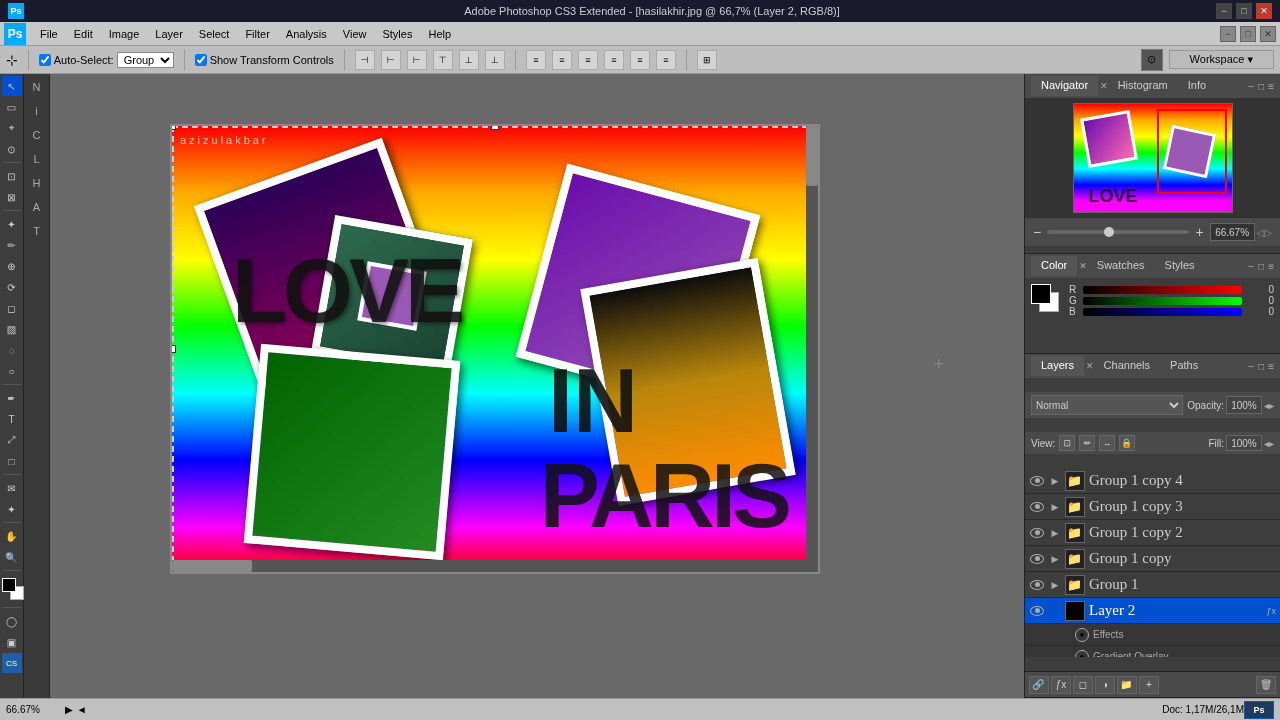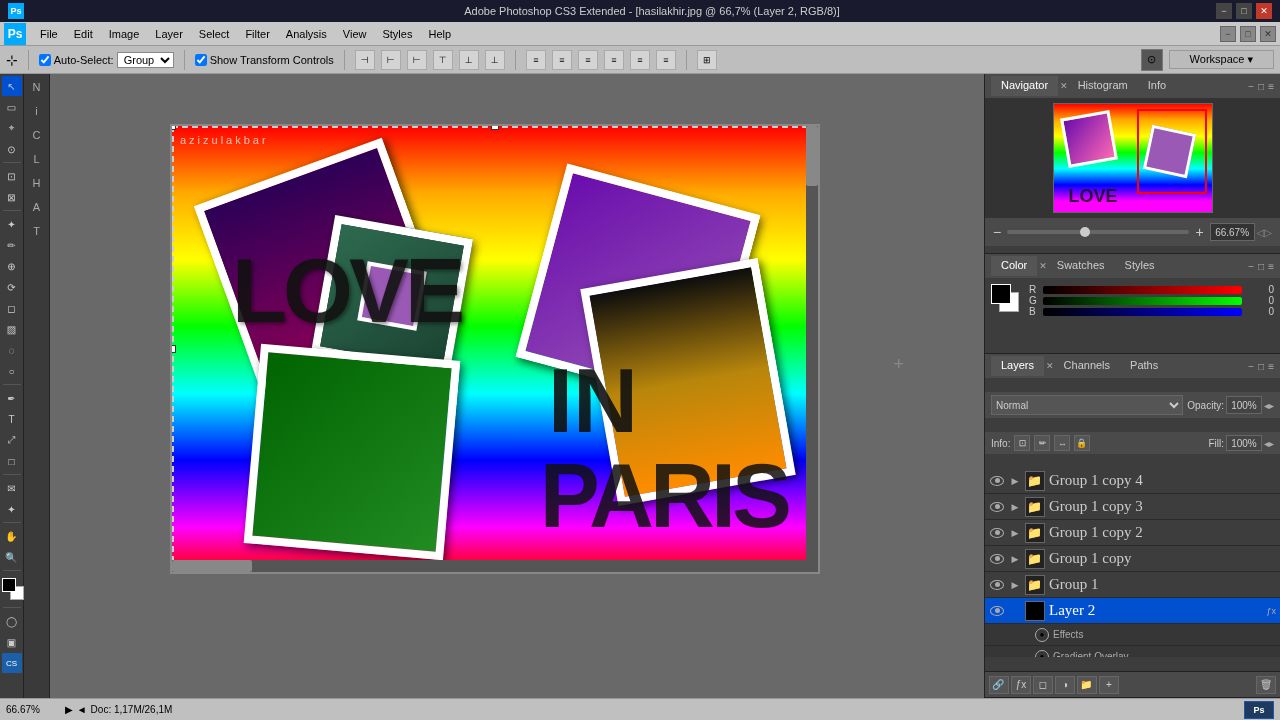--- a/index.html
+++ b/index.html
@@ -76,21 +76,21 @@
     .handle.tm { top: -4px; left: calc(50% - 4px); }
     .handle.tr { top: -4px; right: -4px; }
     .handle.ml { top: calc(50% - 4px); left: -4px; }
     .handle.mr { top: calc(50% - 4px); right: -4px; }
     .handle.bl { bottom: -4px; left: -4px; }
     .handle.bm { bottom: -4px; left: calc(50% - 4px); }
     .handle.br { bottom: -4px; right: -4px; }
 
     
     #right-panels {
-      width: 296px; background: #3d3d3d; display: flex; flex-direction: column;
+      width: 256px; background: #3d3d3d; display: flex; flex-direction: column;
       border-left: 1px solid #222;
     }
 
     
     .panel-section { border-bottom: 1px solid #222; }
     .panel-header {
       height: 24px; background: #4a4a4a; display: flex; align-items: center; padding: 0 6px;
       justify-content: space-between;
     }
     .panel-tabs { display: flex; align-items: center; gap: 0; }
@@ -183,21 +183,21 @@
     }
     .lb-btn { width: 20px; height: 18px; background: #555; border: 1px solid #666; display: flex; align-items: center; justify-content: center; font-size: 10px; color: #ccc; cursor: pointer; }
 
     
     #status-bar {
       height: 22px; background: #c0c0c0; display: flex; align-items: center; padding: 0 6px;
       font-size: 10px; color: #000; border-top: 1px solid #999;
     }
     .status-zoom { min-width: 55px; }
     .status-arrow { cursor: pointer; margin: 0 4px; }
-    .status-doc { flex: 1; }
+    .status-doc { flex: 1; text-align: right; }
 
     
     .v-scroll { width: 12px; background: #555; position: absolute; right: 0; top: 0; bottom: 0; }
     .v-scroll-thumb { height: 60px; background: #888; width: 100%; border-radius: 2px; }
     .h-scroll { height: 12px; background: #555; position: absolute; left: 0; right: 12px; bottom: 0; }
     .h-scroll-thumb { width: 80px; height: 100%; background: #888; border-radius: 2px; }
 
     
     #side-icons {
       width: 26px; background: #3a3a3a; display: flex; flex-direction: column; align-items: center;
@@ -482,21 +482,21 @@
           <option>Overlay</option>
         </select>
         <div class="opacity-ctrl">
           <span>Opacity:</span>
           <input type="text" class="opacity-input" value="100%" style="">
           <span style="color:#aaa;font-size:10px;cursor:pointer;">◂▸</span>
         </div>
       </div>
 
       <div class="lock-bar">
-        <span class="lock-label">Info:</span>
+        <span class="lock-label">View:</span>
         <div class="lock-icon">⊡</div>
         <div class="lock-icon">✏</div>
         <div class="lock-icon">↔</div>
         <div class="lock-icon">🔒</div>
         <div class="fill-ctrl">
           <span>Fill:</span>
           <input type="text" class="fill-input" value="100%" style="">
           <span style="color:#aaa;font-size:10px;cursor:pointer;">◂▸</span>
         </div>
       </div>

